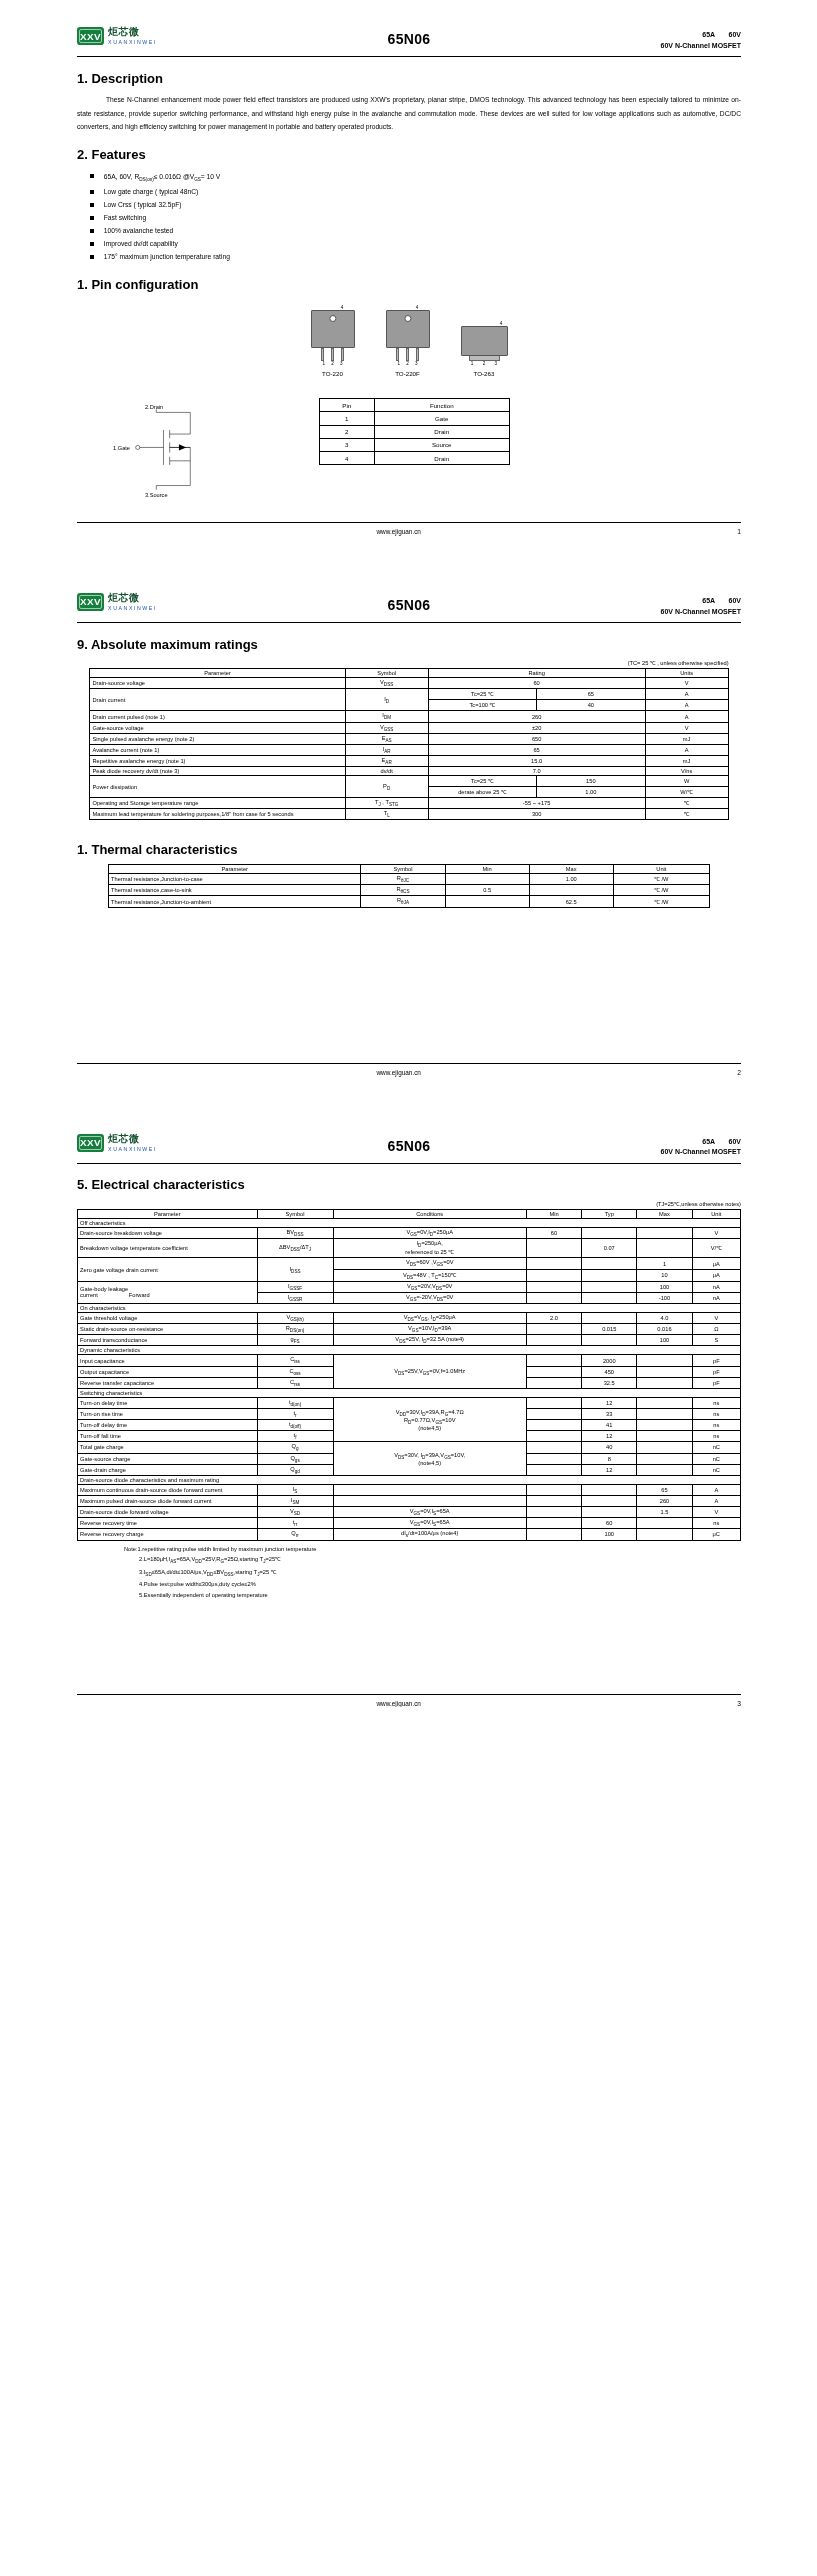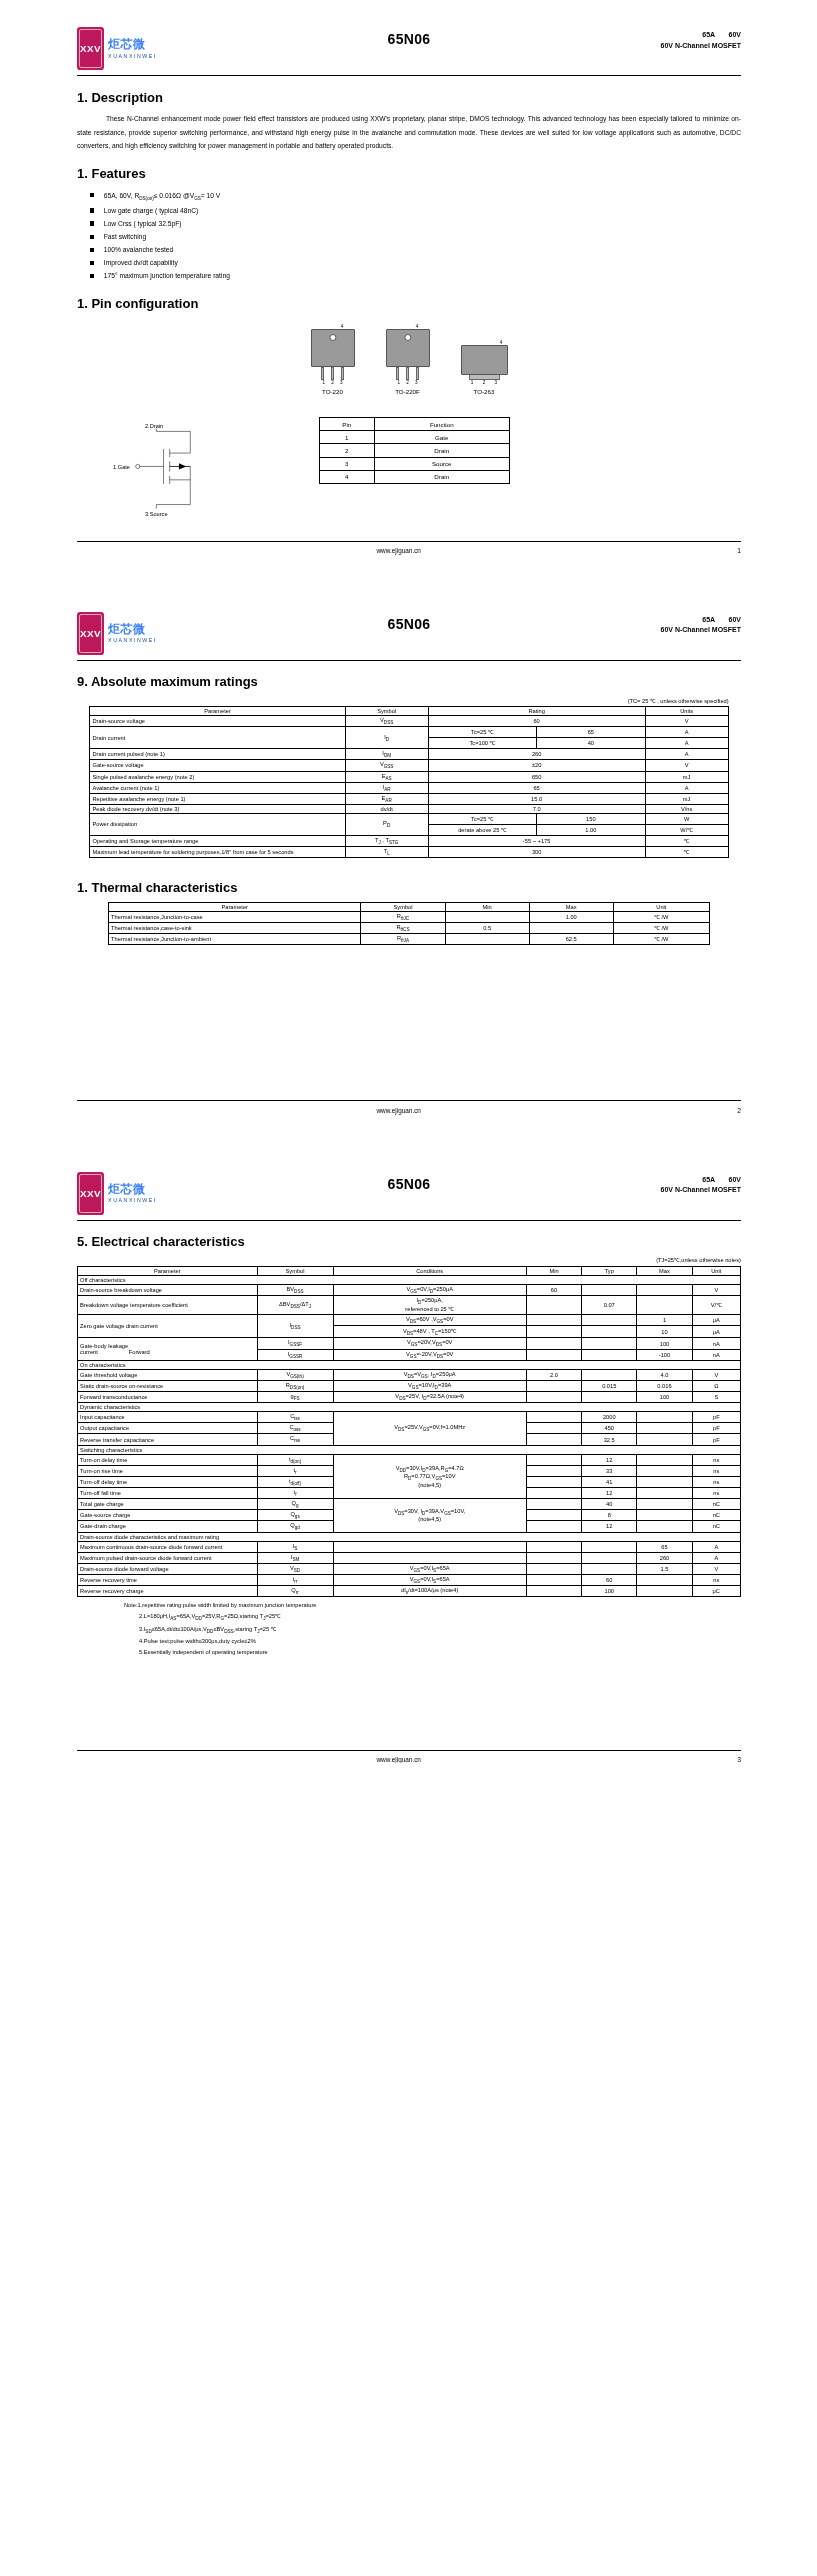--- a/index.html
+++ b/index.html
@@ -20,32 +20,32 @@
   .doc-header {
     display:flex;
     align-items:flex-start;
     padding-top:27px;
     position:relative;
     border-bottom:1px solid #000;
     padding-bottom:5.2px;
   }
   .logo-wrap { display:flex; align-items:center; gap:4.1px; width:170px; }
   .logo-mark {
-    width:27px; height:43px; background:#be185d; border-radius:3.1px;
+    width:27px; height:18px; background:#15803d; border-radius:3.1px;
     position:relative; flex:none;
   }
   .logo-mark .xxv {
     position:absolute; inset:0; color:#fff; font-size:9.8px; font-weight:bold;
     display:flex; align-items:center; justify-content:center; letter-spacing:0.5px;
   }
   .logo-mark:before{
     content:""; position:absolute; left:2.1px; top:2.1px; right:2.1px; bottom:2.1px;
     border:0.5px solid rgba(255,255,255,.6); border-radius:2.1px;
   }
-  .logo-text-cn { font-size:12px; font-weight:bold; color:#3b82f6; line-height:1.05;
+  .logo-text-cn { font-size:10px; font-weight:bold; color:#14532d; line-height:1.05;
     font-family:"DejaVu Sans", sans-serif; letter-spacing:0.5px;}
   .logo-text-en { font-size:5.2px; color:#1a52a8; letter-spacing:1.6px; margin-top:1.5px;}
   .part-no {
     flex:1; text-align:center; font-size:14px; font-weight:bold; letter-spacing:0.3px;
     padding-top:4.1px;
   }
   .header-right { width:170px; text-align:right; font-size:7px; font-weight:bold; line-height:1.5; padding-top:3.1px;}
   .header-right .line1 span { margin-left:13.4px; }
   
   h2.section {
@@ -123,21 +123,21 @@
     <div class="part-no">65N06</div>
     <div class="header-right">
       <div class="line1"><span>65A</span><span>60V</span></div>
       <div>60V N-Channel MOSFET</div>
     </div>
   </div>
 
   <h2 class="section">1. Description</h2>
   <p class="body"><span class="indent"></span><span>These N-Channel enhancement mode power field effect transistors are produced using XXW's proprietary, planar stripe, DMOS technology. This advanced technology has been especially tailored to minimize on-state resistance, provide superior switching performance, and withstand high energy pulse in the avalanche and commutation mode. These devices are well suited for low voltage applications such as automotive, DC/DC converters, and high efficiency switching for power management in portable and battery operated products.</span></p>
 
-  <h2 class="section">1.  Features</h2>
+  <h2 class="section">2.  Features</h2>
   <ul class="features">
     <li><span>65A, 60V, R<span class="sub">DS(on)</span>≤ 0.016Ω @V<span class="sub">GS</span>= 10 V</span></li>
     <li><span>Low gate charge ( typical 48nC)</span></li>
     <li><span>Low Crss ( typical 32.5pF)</span></li>
     <li><span>Fast switching</span></li>
     <li><span>100% avalanche tested</span></li>
     <li><span>Improved dv/dt capability</span></li>
     <li><span>175° maximum junction temperature rating</span></li>
   </ul>
 

